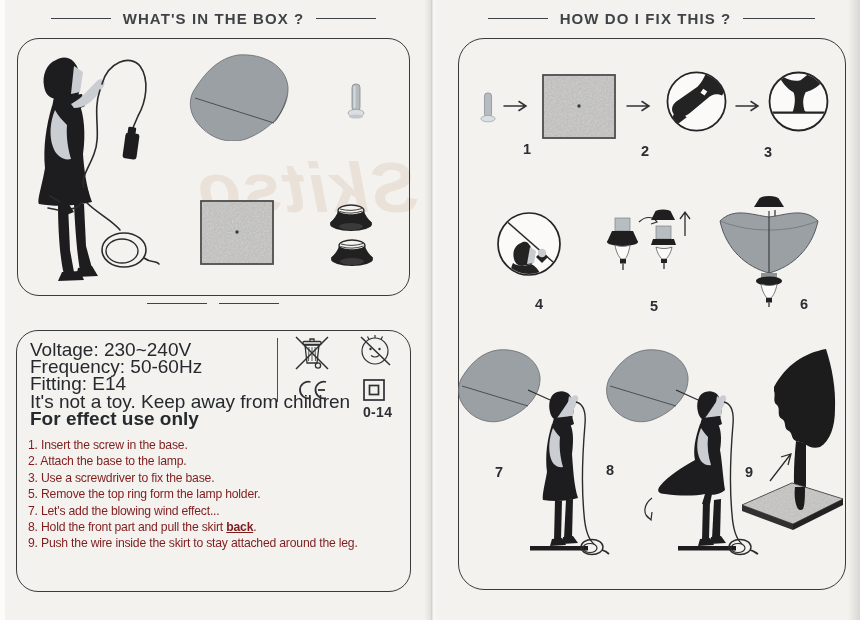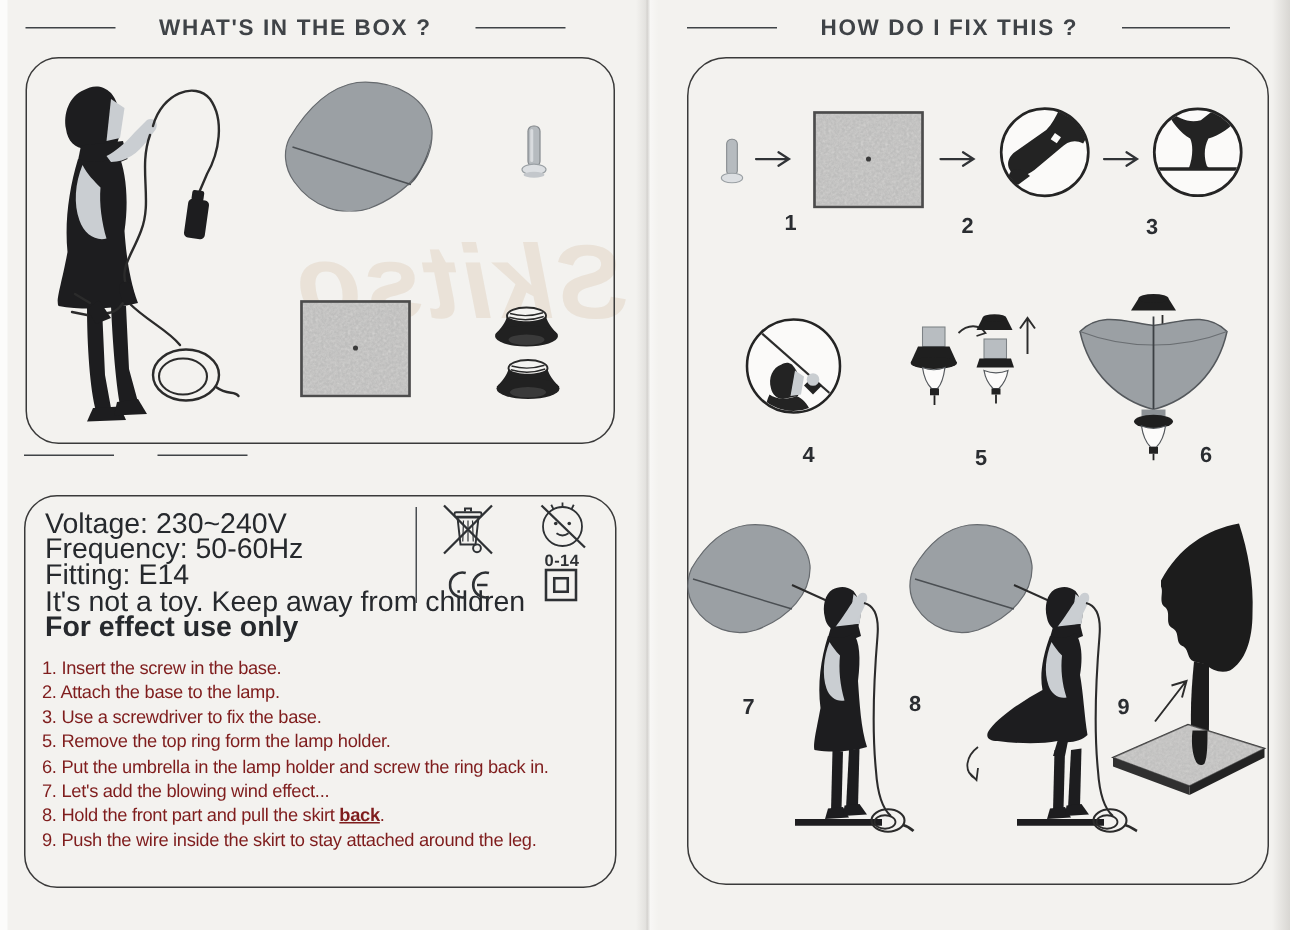--- a/index.html
+++ b/index.html
@@ -3,36 +3,36 @@
 <meta charset="utf-8">
 <style>
   html,body{margin:0;padding:0;}
   body{width:860px;height:620px;font-family:"Liberation Sans","DejaVu Sans",sans-serif;}
   #sheet{position:relative;width:860px;height:620px;background:#f3f2ef;overflow:hidden;}
   .edge-left{position:absolute;left:0;top:0;width:5px;height:100%;background:rgba(255,255,255,.75);}
   .edge-right{position:absolute;right:0;top:0;width:12px;height:100%;
     background:linear-gradient(90deg,rgba(0,0,0,0),rgba(110,105,98,.20));}
   .fold{position:absolute;left:424px;top:0;width:15px;height:100%;
     background:linear-gradient(90deg,rgba(0,0,0,0) 0%,rgba(90,85,80,.10) 42%,rgba(90,85,80,.20) 50%,rgba(255,255,255,.40) 64%,rgba(0,0,0,0) 100%);}
-  .hdr{position:absolute;display:flex;align-items:center;gap:29px;}
+  .hdr{position:absolute;display:flex;align-items:center;justify-content:center;gap:12px;}
   .hdr .dash{height:0;border-top:1.6px solid #3f4347;width:60px;}
   .hdr .t{font-size:15px;font-weight:700;letter-spacing:1.1px;color:#3f4347;white-space:nowrap;}
   .rbox{position:absolute;border:1.6px solid #3a3a3a;border-radius:22px;}
   .abs{position:absolute;}
   .watermark{position:absolute;left:118px;top:148px;width:300px;font-size:70px;font-weight:700;
     color:rgba(214,193,168,.32);transform:scaleX(-1);letter-spacing:2px;font-style:italic;}
   .specs{position:absolute;left:30px;top:341px;}
   .specs p{margin:0;font-size:19px;line-height:17.2px;color:#26292d;white-space:nowrap;}
   .specs p.bold{font-weight:700;}
   .steps{position:absolute;left:28px;top:437px;}
   .steps p{margin:0;font-size:12.2px;line-height:16.4px;letter-spacing:-0.2px;color:#7f1d1d;white-space:nowrap;}
   .steps b{font-weight:700;text-decoration:underline;}
   .divline{position:absolute;left:277px;top:338px;width:0;height:64px;border-left:1.4px solid #4a4e52;}
   .num{position:absolute;width:22px;text-align:center;font-size:14.5px;font-weight:700;color:#2a2d31;}
-  .agelabel{position:absolute;font-size:11px;font-weight:700;color:#2e3134;letter-spacing:.3px;}
+  .agelabel{position:absolute;font-size:14px;font-weight:700;color:#2e3134;letter-spacing:.3px;margin-top:36px;}
   svg{display:block;}
 </style>
 </head>
 <body>
 
 <div id="sheet">
 
   <svg width="0" height="0" aria-hidden="true">
     <defs>
       <filter id="speckle" x="0%" y="0%" width="100%" height="100%">
@@ -163,21 +163,20 @@
   <svg class="abs" style="left:362px;top:378px;" width="24" height="24" viewBox="0 0 24 24">
     <rect x="2" y="2" width="20" height="20" fill="none" stroke="#2e3134" stroke-width="1.7"></rect>
     <rect x="7.5" y="7.5" width="9" height="9" fill="none" stroke="#2e3134" stroke-width="1.7"></rect>
   </svg>
 
   <div class="steps">
     <p>1. Insert the screw in the base.</p>
     <p>2. Attach the base to the lamp.</p>
     <p>3. Use a screwdriver to fix the base.</p>
     <p>5. Remove the top ring form the lamp holder.</p>
-    <p>6. Put the umbrella in the lamp holder and screw the ring back in.</p>
     <p>7. Let's add the blowing wind effect...</p>
     <p><span>8. Hold the front part and pull the skirt </span><b>back</b><span>.</span></p>
     <p>9. Push the wire inside the skirt to stay attached around the leg.</p>
   </div>
 
   <div class="fold"></div>
 
   <div class="hdr" style="left:458px;top:10px;width:387px;">
     <span class="dash"></span>
     <span class="t">HOW DO I FIX THIS ?</span>

